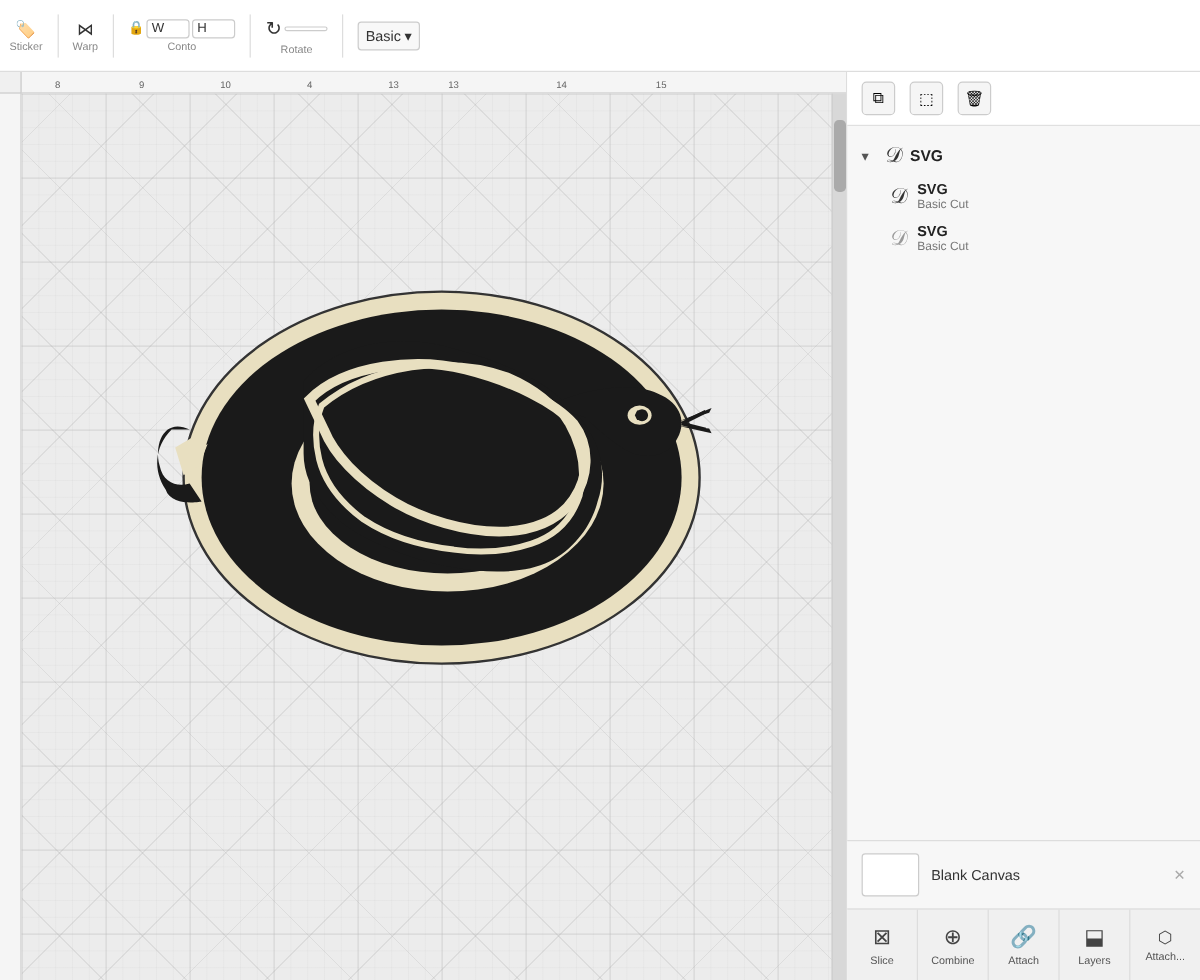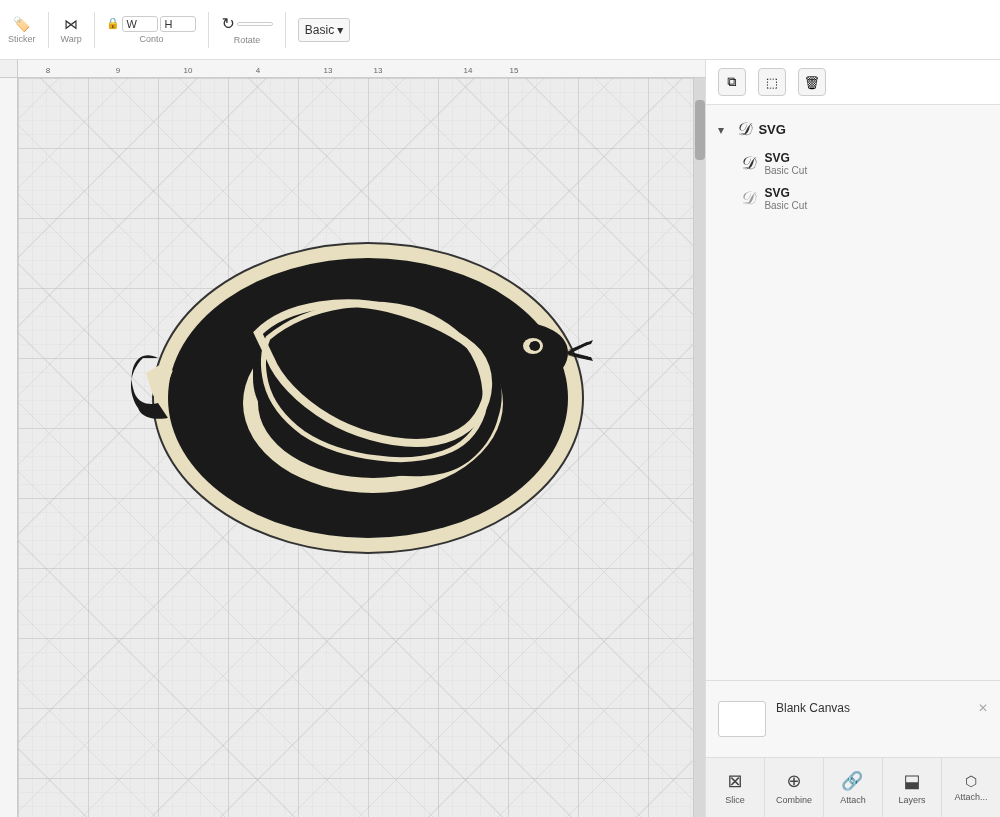--- a/index.html
+++ b/index.html
@@ -273,24 +273,24 @@
       font-weight: 600;
       color: #222;
     }
     .sublayer-type {
       font-size: 10px;
       color: #777;
     }
 
     
     .blank-canvas-row {
-      padding: 20px 12px;
+      padding: 10px 12px;
       border-top: 1px solid #ddd;
       display: flex;
-      align-items: flex-start;
+      align-items: center;
       gap: 10px;
       background: #f7f7f7;
     }
     .blank-canvas-thumb {
       width: 48px; height: 36px;
       border: 1px solid #ccc;
       background: #fff;
       border-radius: 3px;
     }
     .blank-canvas-label {
@@ -398,21 +398,21 @@
 
   <div class="ruler-h">
     <div class="ruler-ticks">
       <span class="tick-label" style="left: 30px;">8</span>
       <span class="tick-label" style="left: 100px;">9</span>
       <span class="tick-label" style="left: 170px;">10</span>
       <span class="tick-label" style="left: 240px;">4</span>
       <span class="tick-label" style="left: 310px;">13</span>
       <span class="tick-label" style="left: 360px;">13</span>
       <span class="tick-label" style="left: 450px;">14</span>
-      <span class="tick-label" style="left: 496px;">15</span>
+      <span class="tick-label" style="left: 533px;">15</span>
     </div>
   </div>
 
   <div class="ruler-v"></div>
 
   <div class="grid-canvas">
 
     <div class="logo-container">
       <svg viewBox="0 0 520 440" xmlns="http://www.w3.org/2000/svg" width="520" height="440">
 

